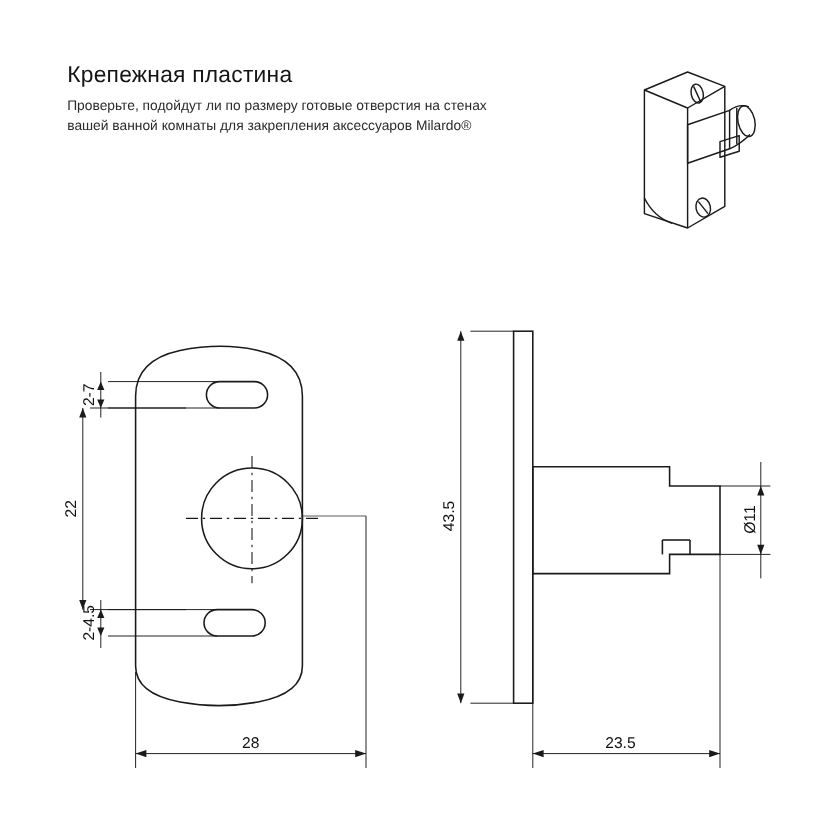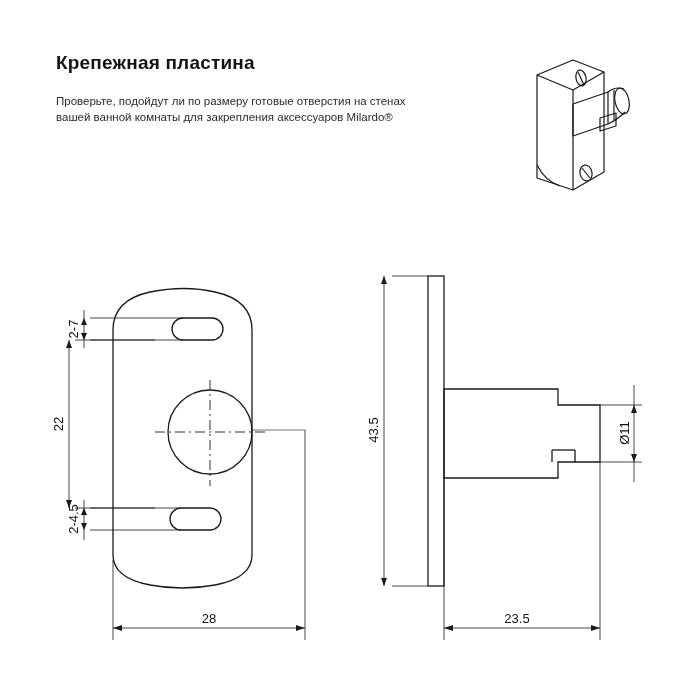--- a/index.html
+++ b/index.html
@@ -17,28 +17,28 @@
   }
   .page {
     position: absolute;
     inset: 0;
   }
   .title {
     position: absolute;
     left: 56px;
     top: 52px;
     font-size: 19px;
-    font-weight: bold;
+    font-weight: normal;
     letter-spacing: 0.2px;
     color: #141414;
   }
   .subtitle {
     position: absolute;
     left: 56px;
-    top: 94px;
+    top: 82px;
     width: 380px;
     font-size: 11.5px;
     line-height: 15.5px;
     color: #2b2b2b;
   }
   .svg-layer {
     position: absolute;
     left: 0;
     top: 0;
   }

